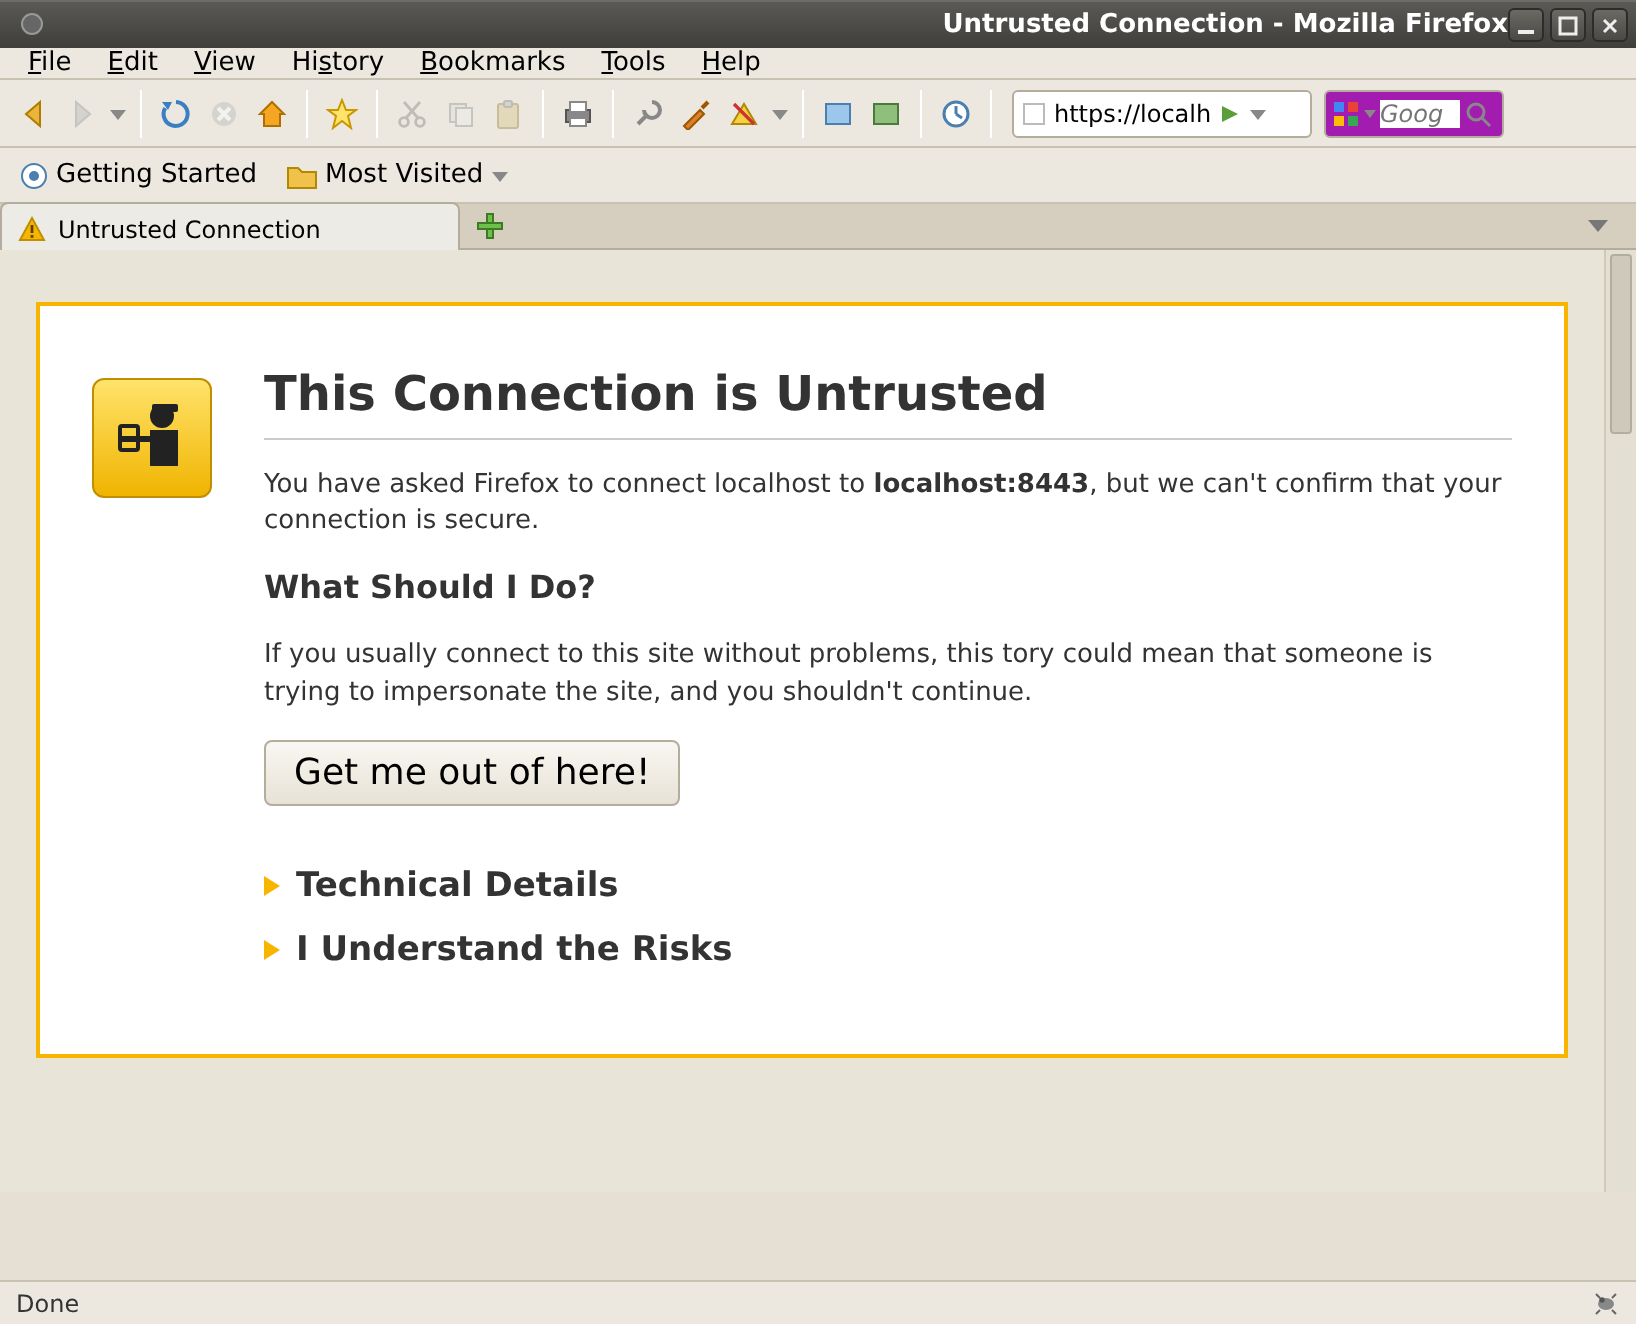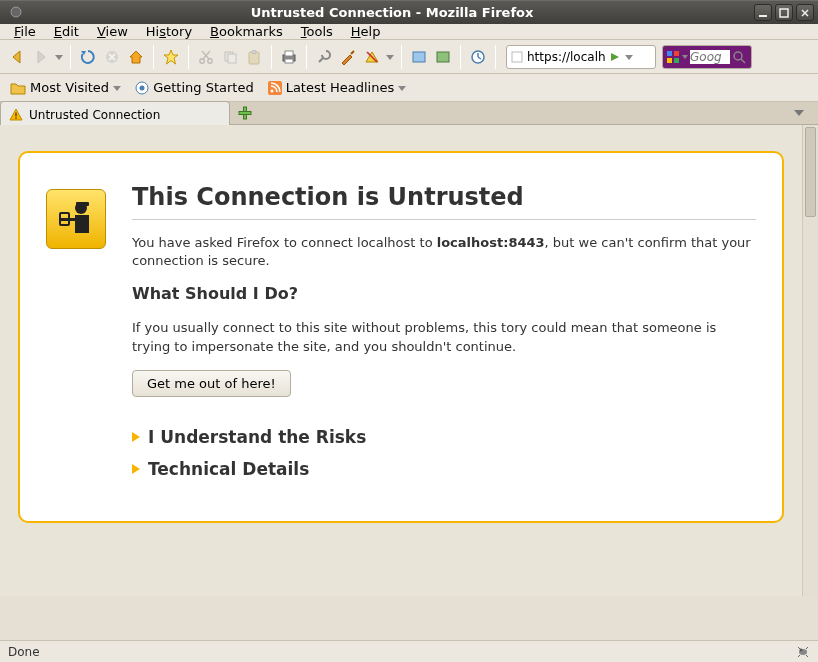--- a/index.html
+++ b/index.html
@@ -20,21 +20,21 @@
   align-items: center;
   color: #fff;
   font-weight: bold;
   font-size: 13px;
   padding: 0 4px;
   border-top: 1px solid #6d6c68;
 }
 .titlebar .app-icon {
   width: 14px; height: 14px; margin: 0 6px;
 }
-.titlebar .title { flex: 1; text-align: center; }
+.titlebar .title { flex: 1; text-align: right; }
 .win-btns { display: flex; gap: 3px; }
 .win-btn {
   width: 18px; height: 17px;
   background: linear-gradient(#6a6964,#4a4945);
   border: 1px solid #2d2c2a;
   border-radius: 3px;
   display: flex; align-items: center; justify-content: center;
   color: #eee; font-size: 10px; cursor: pointer;
 }
 .menubar {
@@ -82,21 +82,21 @@
   width: 150px;
   margin-left: 4px;
 }
 .url-text {
   border: none; outline: none;
   font-size: 12px; width: 78px;
   font-family: inherit;
 }
 .search-container {
   display: flex; align-items: center;
-  background: #701a75;
+  background: #a21caf;
   border: 1px solid #b4ad9d;
   border-radius: 3px;
   height: 24px;
   padding: 0 3px;
   gap: 2px;
   width: 90px;
   margin-left: 4px;
 }
 .search-text {
   border:none; outline:none; font-size:12px; width:40px;
@@ -147,21 +147,21 @@
   background: #e8e4d8;
   position: relative;
   display: flex;
 }
 .page-scroll { flex:1; overflow:auto; padding: 26px 18px; }
 .scrollbar { width: 16px; background: #e3dfd3; border-left:1px solid #cfc9bb; position:relative;}
 .scrollbar .thumb { position:absolute; left:2px; right:2px; top:2px; height:90px; background:#cfc9bb; border:1px solid #b4ad9d; border-radius:2px;}
 .error-box {
   background: #fff;
   border: 2px solid #f7b500;
-  border-radius: 10px;
+  border-radius: 0;
   padding: 30px 26px 30px 26px;
   display: flex;
   gap: 22px;
 }
 .error-icon-slot { width: 64px; flex-shrink:0; padding-top:6px;}
 .error-icon {
   width: 60px; height: 60px;
   background: linear-gradient(#ffe36b, #f0b400);
   border: 1px solid #c08f00;
   border-radius: 6px;
@@ -174,21 +174,21 @@
   padding-bottom: 8px; margin-bottom: 14px;
 }
 .error-body p { margin-bottom: 14px; line-height: 1.4; font-size: 13px;}
 .error-body h3 { font-size: 16px; font-weight:bold; margin: 14px 0 16px; }
 .getout-btn {
   background: linear-gradient(#f9f7f2,#e7e2d6);
   border: 1px solid #b4ad9d;
   border-radius: 4px;
   padding: 5px 14px;
   font-family: inherit;
-  font-size: 13px;
+  font-size: 18px;
   cursor: pointer;
   margin-bottom: 18px;
 }
 .expander {
   display: flex; align-items: center; gap: 8px;
   font-size: 17px; font-weight: bold;
   margin: 12px 0; cursor: pointer;
 }
 .tri {
   width: 0; height: 0;
@@ -400,50 +400,34 @@
           <circle cx="6" cy="6" r="4" fill="none" stroke="#888" stroke-width="1.5"></circle>
           <line x1="9" y1="9" x2="13" y2="13" stroke="#888" stroke-width="1.5"></line>
         </svg>
       </span>
   </div>
 </div>
 
 <div class="bookmarks-bar">
   <div class="bm-item">
     <span>
-        <svg width="16" height="14" viewBox="0 0 16 14">
-          <path d="M1 3 L6 3 L8 5 L15 5 L15 13 L1 13 Z" fill="#f0c14b" stroke="#b08900"></path>
-        </svg>
-      </span>
-    <span>Most Visited</span>
-    <span>
-        <svg width="8" height="8">
-          <path d="M0 2 L8 2 L4 7 Z" fill="#888"></path>
-        </svg>
-      </span>
-  </div>
-  <div class="bm-item">
-    <span>
         <svg width="14" height="14" viewBox="0 0 14 14">
           <circle cx="7" cy="7" r="6" fill="#fff" stroke="#4a7fb0"></circle>
           <circle cx="7" cy="7" r="2.5" fill="#4a7fb0"></circle>
         </svg>
       </span>
     <span>Getting Started</span>
   </div>
   <div class="bm-item">
     <span>
-        <svg width="14" height="14" viewBox="0 0 14 14">
-          <rect width="14" height="14" rx="2" fill="#f4873a"></rect>
-          <circle cx="4" cy="10" r="1.5" fill="#fff"></circle>
-          <path d="M3 5 A6 6 0 0 1 9 11" stroke="#fff" stroke-width="1.6" fill="none"></path>
-          <path d="M3 2 A9 9 0 0 1 12 11" stroke="#fff" stroke-width="1.6" fill="none"></path>
-        </svg>
-      </span>
-    <span>Latest Headlines</span>
+        <svg width="16" height="14" viewBox="0 0 16 14">
+          <path d="M1 3 L6 3 L8 5 L15 5 L15 13 L1 13 Z" fill="#f0c14b" stroke="#b08900"></path>
+        </svg>
+      </span>
+    <span>Most Visited</span>
     <span>
         <svg width="8" height="8">
           <path d="M0 2 L8 2 L4 7 Z" fill="#888"></path>
         </svg>
       </span>
   </div>
 </div>
 
 <div class="tabs-bar">
   <div class="tab">
@@ -487,25 +471,25 @@
       <div class="error-body">
         <h1>This Connection is Untrusted</h1>
         <p>
           <span>You have asked Firefox to connect localhost to </span><b>localhost:8443</b><span>, but we can't confirm that your connection is secure.</span>
         </p>
         <h3>What Should I Do?</h3>
         <p>If you usually connect to this site without problems, this tory could mean that someone is trying to impersonate the site, and you shouldn't continue.</p>
         <button class="getout-btn">Get me out of here!</button>
         <div class="expander">
           <span class="tri"></span>
-          <span>I Understand the Risks</span>
+          <span>Technical Details</span>
         </div>
         <div class="expander">
           <span class="tri"></span>
-          <span>Technical Details</span>
+          <span>I Understand the Risks</span>
         </div>
       </div>
     </div>
   </div>
   <div class="scrollbar">
     <div class="thumb"></div>
   </div>
 </div>
 
 <div class="statusbar">

